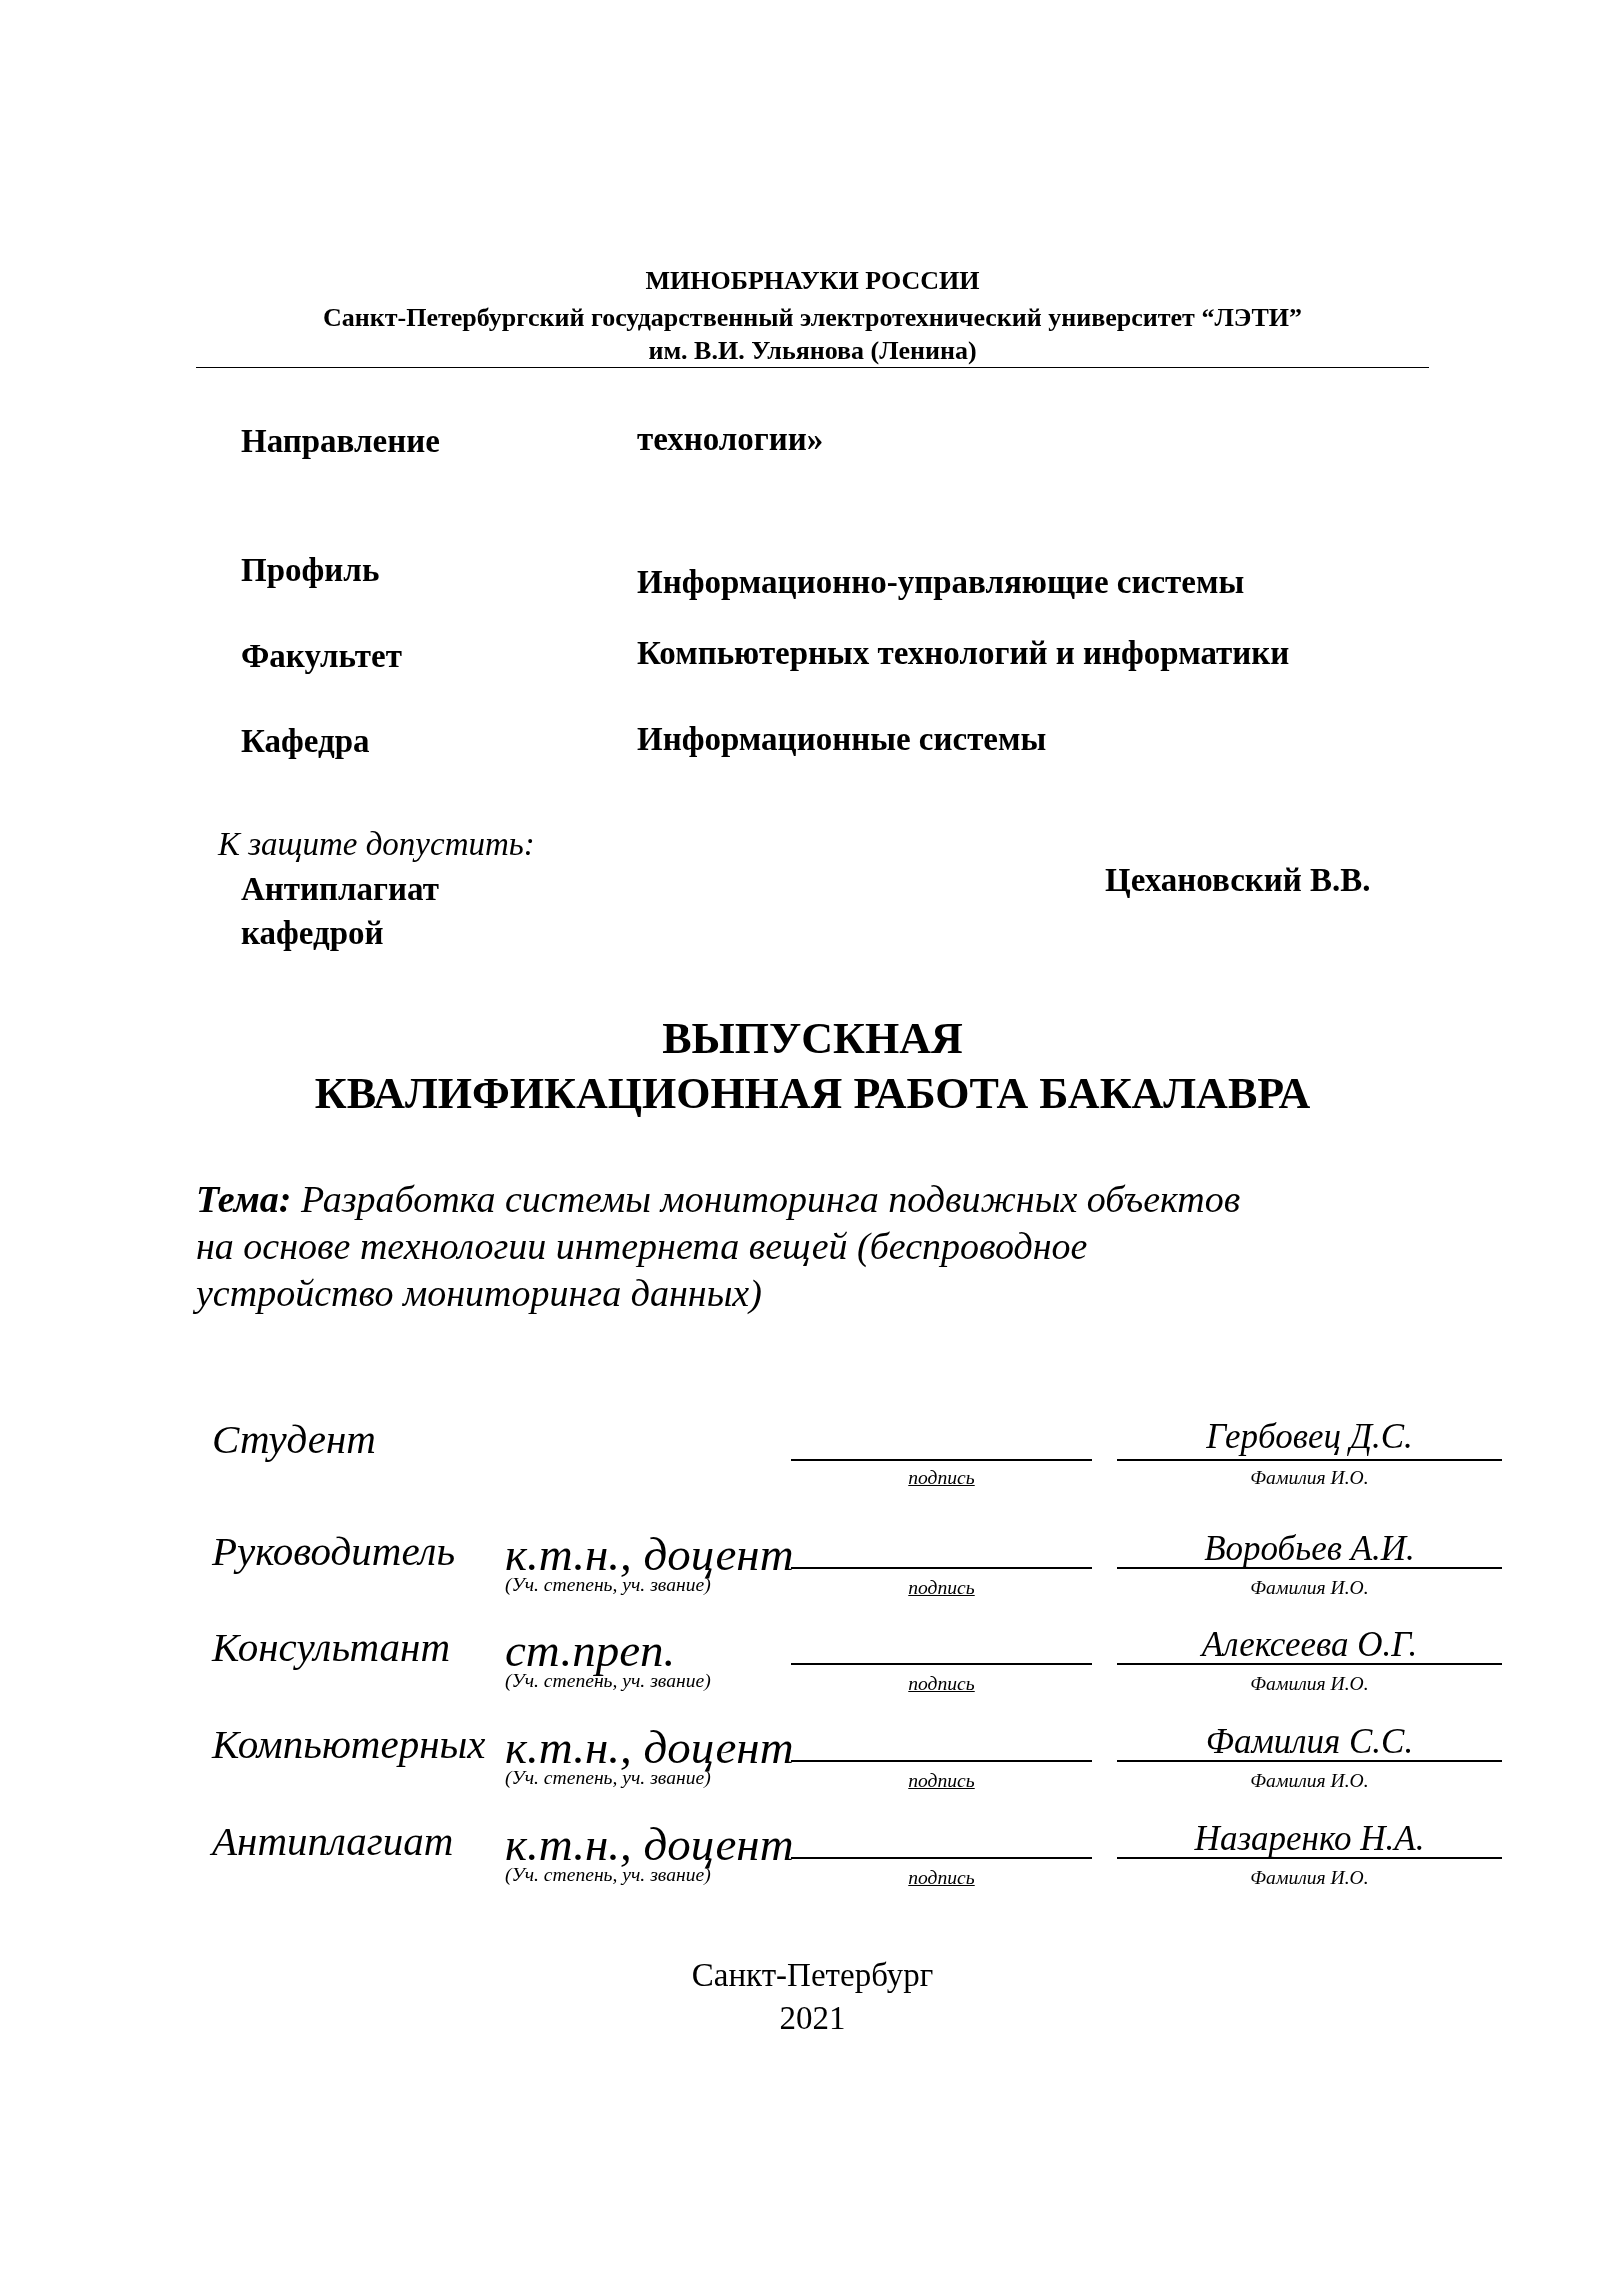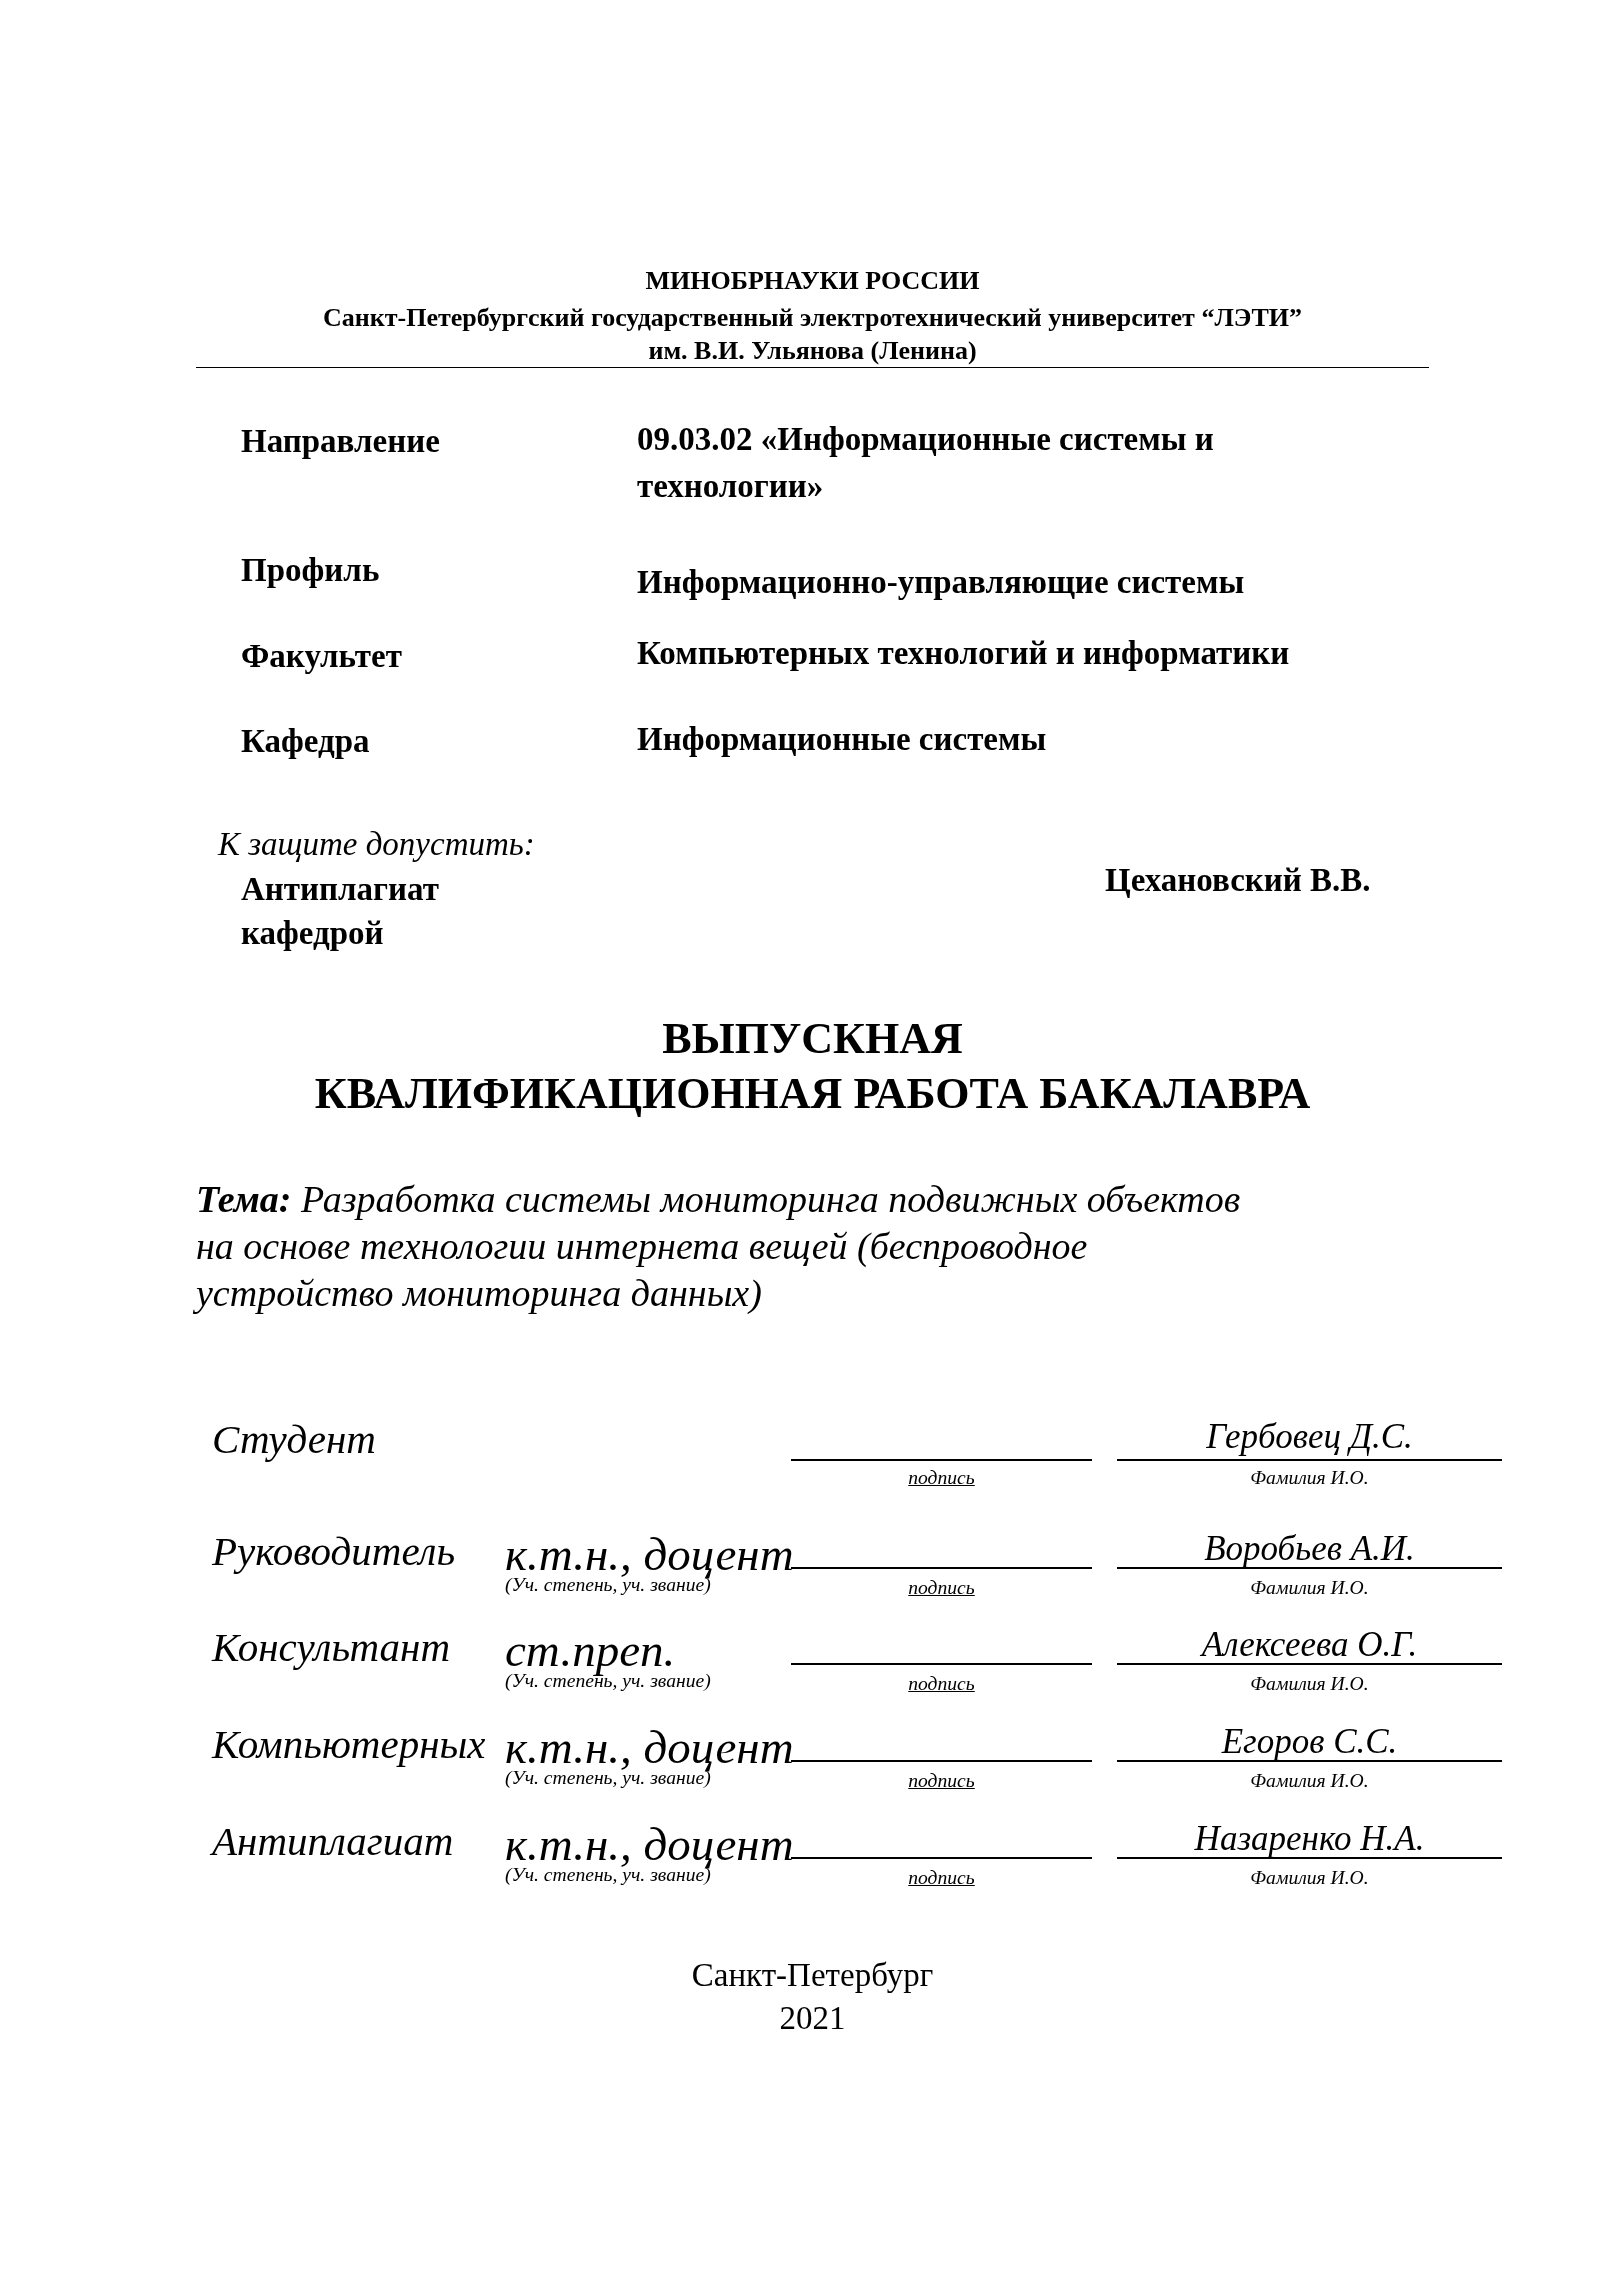--- a/index.html
+++ b/index.html
@@ -27,21 +27,20 @@
 <body>
 
 <div class="abs hdr" style="top:268px;">МИНОБРНАУКИ РОССИИ</div>
 <div class="abs hdr" style="top:305px;">Санкт-Петербургский государственный электротехнический университет “ЛЭТИ”</div>
 <div class="abs hdr" style="top:338px;">им. В.И. Ульянова (Ленина)</div>
 <div class="abs rule"></div>
 
 <div>
   <div class="abs lbl" style="top:425px;">Направление</div>
   <div class="abs val" style="top:416px;">
-    <div>09.03.02 «Информационные системы и</div>
     <div>технологии»</div>
   </div>
 
   <div class="abs lbl" style="top:554px;">Профиль</div>
   <div class="abs val" style="top:559px;">Информационно-управляющие системы</div>
 
   <div class="abs lbl" style="top:640px;">Факультет</div>
   <div class="abs val" style="top:630px;">Компьютерных технологий и информатики</div>
 
   <div class="abs lbl" style="top:725px;">Кафедра</div>
@@ -85,21 +84,21 @@
   <div class="abs sig-hint" style="top:1671px;">(Уч. степень, уч. звание)</div>
   <div class="abs sig-name" style="top:1627px;">Алексеева О.Г.</div>
   <div class="abs line-sign" style="top:1663px;"></div>
   <div class="abs line-name" style="top:1663px;"></div>
   <div class="abs cap-sign" style="top:1674px;">подпись</div>
   <div class="abs cap-name" style="top:1674px;">Фамилия И.О.</div>
 
   <div class="abs sig-role" style="top:1724px;">Компьютерных</div>
   <div class="abs sig-deg" style="top:1724px;">к.т.н., доцент</div>
   <div class="abs sig-hint" style="top:1768px;">(Уч. степень, уч. звание)</div>
-  <div class="abs sig-name" style="top:1724px;">Егоров С.С.</div>
+  <div class="abs sig-name" style="top:1724px;">Фамилия С.С.</div>
   <div class="abs line-sign" style="top:1760px;"></div>
   <div class="abs line-name" style="top:1760px;"></div>
   <div class="abs cap-sign" style="top:1771px;">подпись</div>
   <div class="abs cap-name" style="top:1771px;">Фамилия И.О.</div>
 
   <div class="abs sig-role" style="top:1821px;">Антиплагиат</div>
   <div class="abs sig-deg" style="top:1821px;">к.т.н., доцент</div>
   <div class="abs sig-hint" style="top:1865px;">(Уч. степень, уч. звание)</div>
   <div class="abs sig-name" style="top:1821px;">Назаренко Н.А.</div>
   <div class="abs line-sign" style="top:1857px;"></div>

